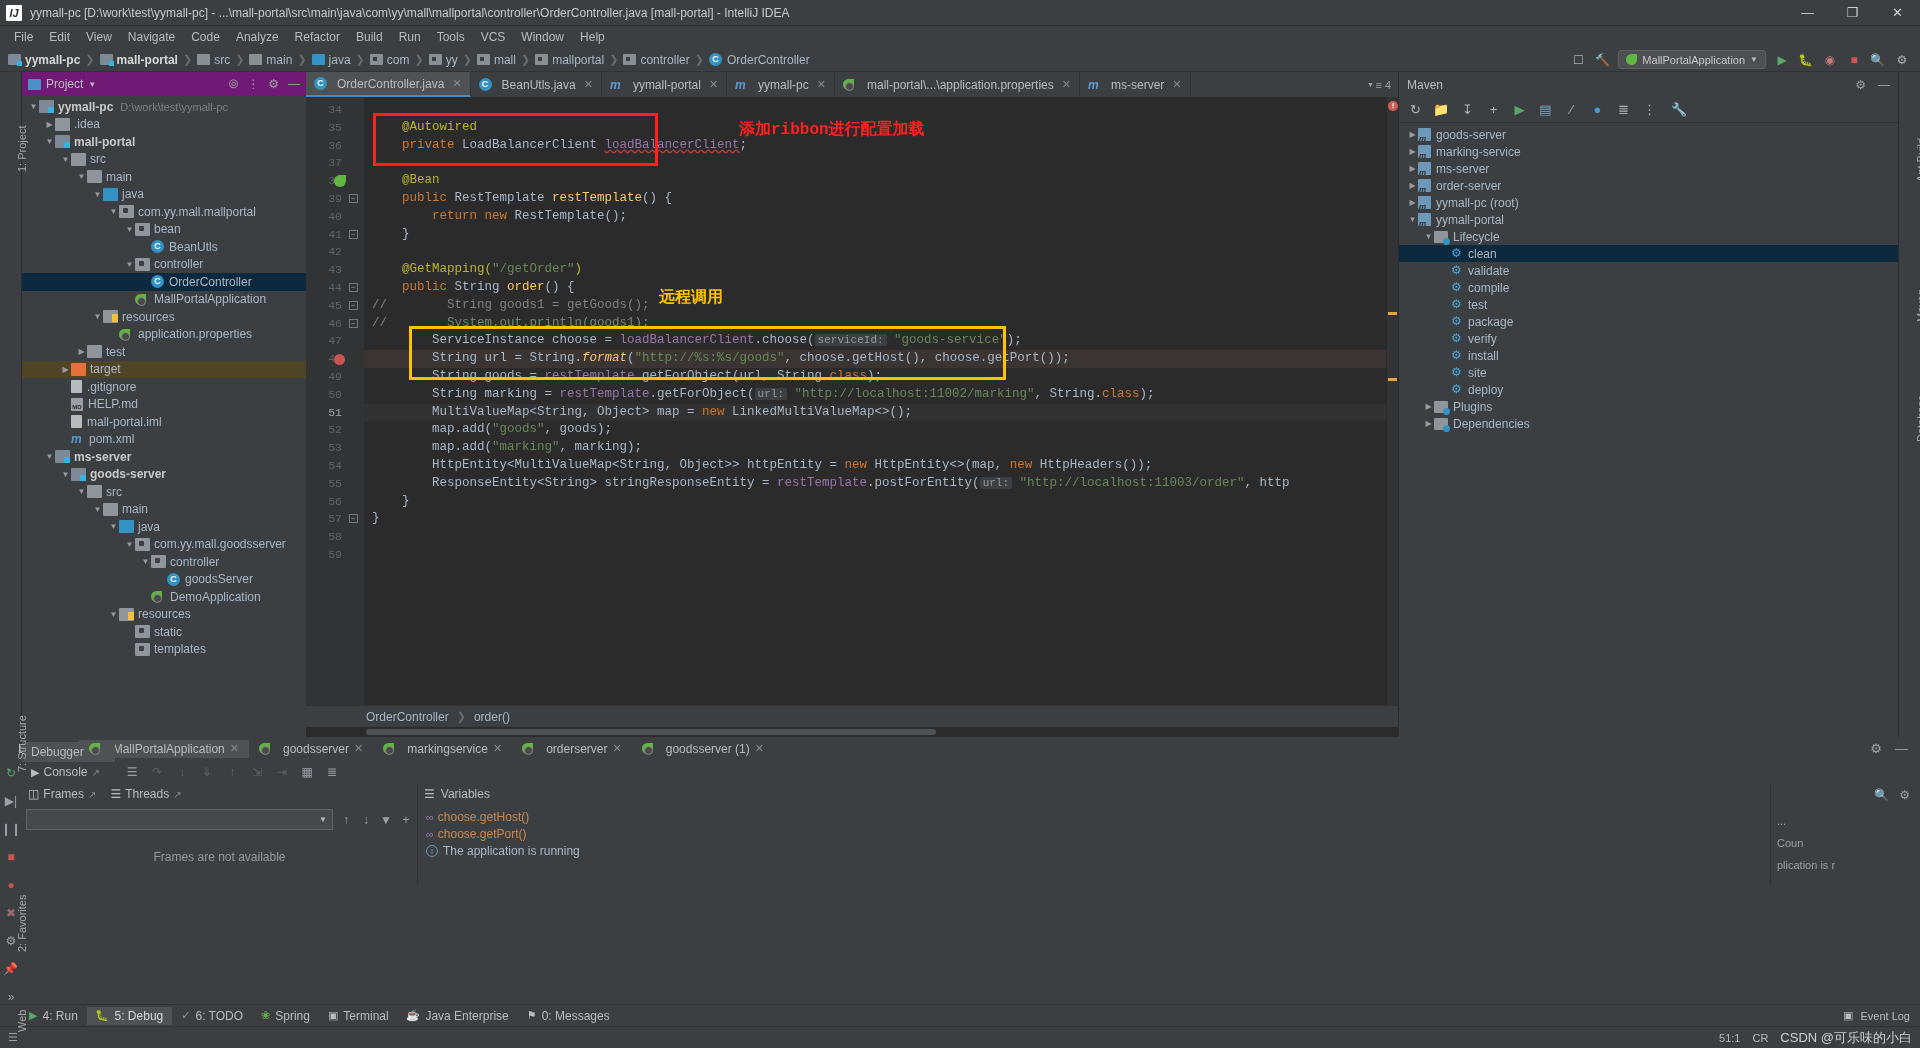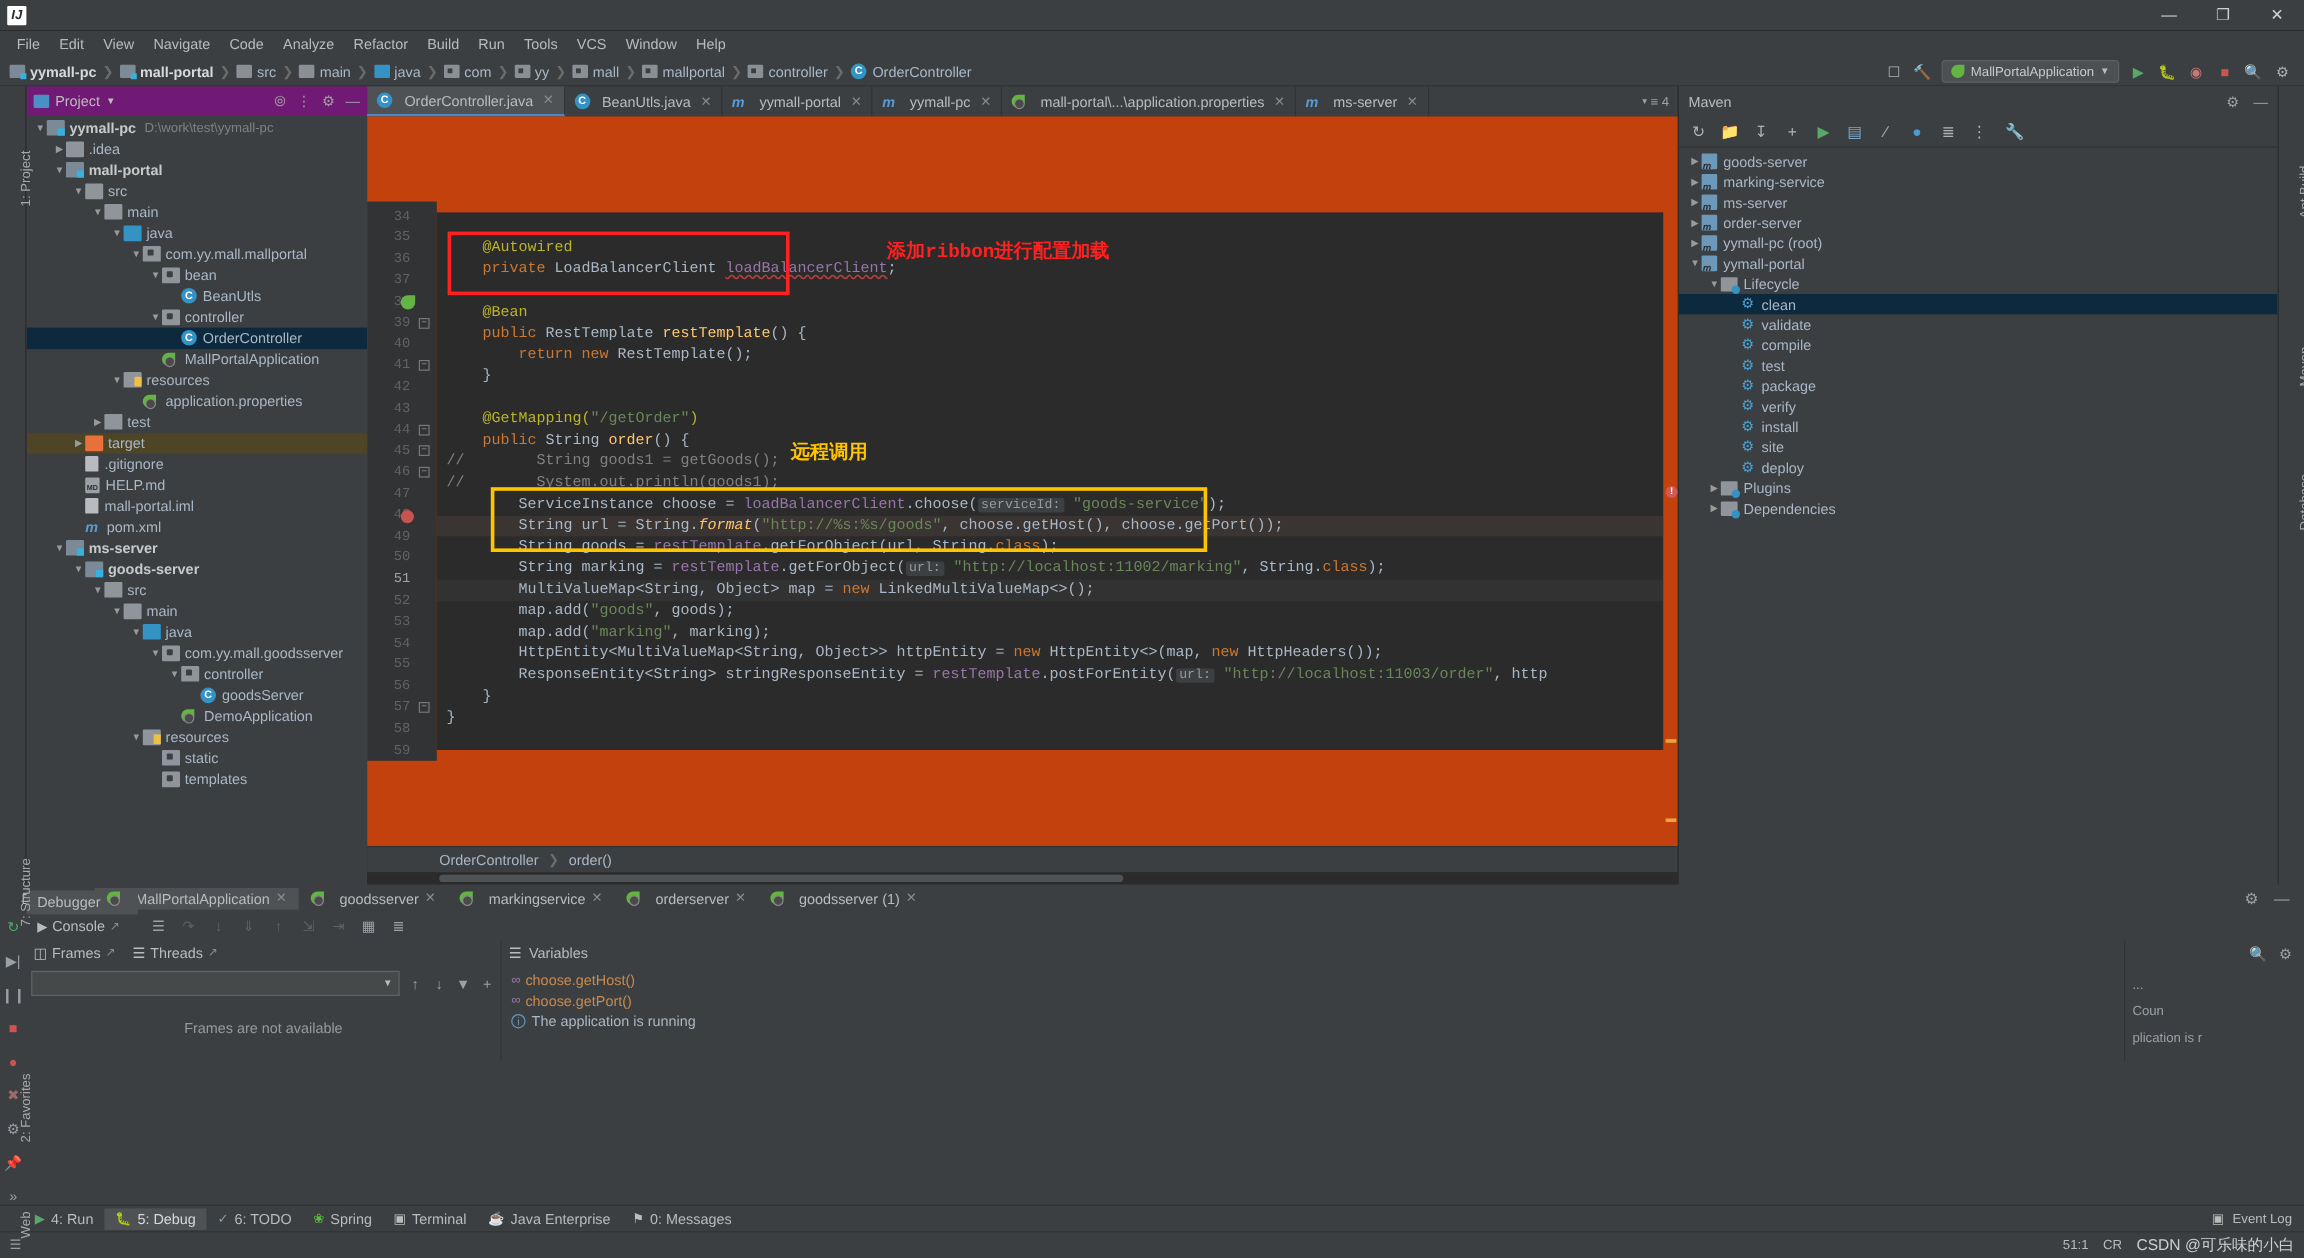--- a/index.html
+++ b/index.html
@@ -107,21 +107,21 @@
   .editcol { flex: 1; display: flex; flex-direction: column; min-width: 0; background: #2b2b2b; }
   .tabbar { height: 25px; background: #3c3f41; display: flex; align-items: stretch; flex: none; }
   .tab {
     display: flex; align-items: center; gap: 5px; padding: 0 8px; font-size: 12px;
     color: #bbb; border-right: 1px solid #323232; white-space: nowrap;
   }
   .tab.active { background: #4e5254; border-bottom: 2px solid #4a88c7; }
   .tab .x { color: #8a8a8a; font-size: 11px; margin-left: 3px; }
   .tabend { margin-left: auto; display: flex; align-items: center; gap: 3px; padding: 0 7px; color: #a0a0a0; font-size: 11px; }
 
-  .editorwrap { flex: 1; display: flex; position: relative; min-height: 0; background: #c2410c; align-items: center; }
+  .editorwrap { flex: 1; display: flex; position: relative; min-height: 0; background: #eab308; }
   .gutter {
     width: 58px; background: #313335; flex: none; padding-top: 4px;
     font-family: "Liberation Mono", monospace; font-size: 11.5px; color: #606366;
     text-align: right; position: relative;
   }
   .gline { height: 17.8px; line-height: 17.8px; padding-right: 22px; position: relative; }
   .gline.cur { color: #a4a3a3; }
   .fold { position: absolute; right: 6px; top: 4px; width: 9px; height: 9px;
           border: 1px solid #787878; color: #999; font-size: 8px; line-height: 7px; text-align: center; }
 
@@ -230,20 +230,21 @@
   .statusbar .sright { margin-left: auto; display: flex; align-items: center; gap: 12px; }
   .watermark { color: #cfcfcf; font-size: 13px; }
 </style>
 </head>
 <body>
 
 <div class="app">
 
   <div class="titlebar">
     <div class="logo">IJ</div>
+    <div class="ttl">yymall-pc [D:\work\test\yymall-pc] - ...\mall-portal\src\main\java\com\yy\mall\mallportal\controller\OrderController.java [mall-portal] - IntelliJ IDEA</div>
     <div class="wincontrols">
       <div>—</div>
       <div>❐</div>
       <div class="close">✕</div>
     </div>
   </div>
 
   <div class="menubar" id="menubar">
       <div class="mi">File</div>
       <div class="mi">Edit</div>

